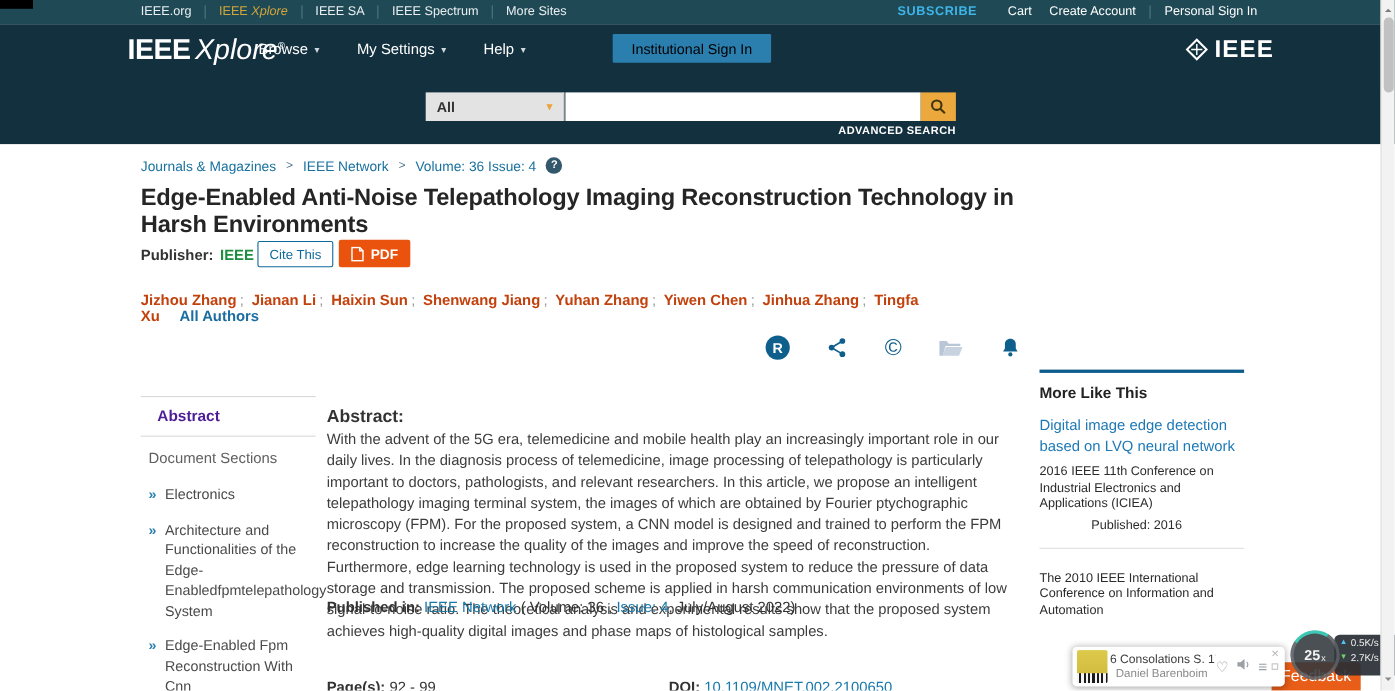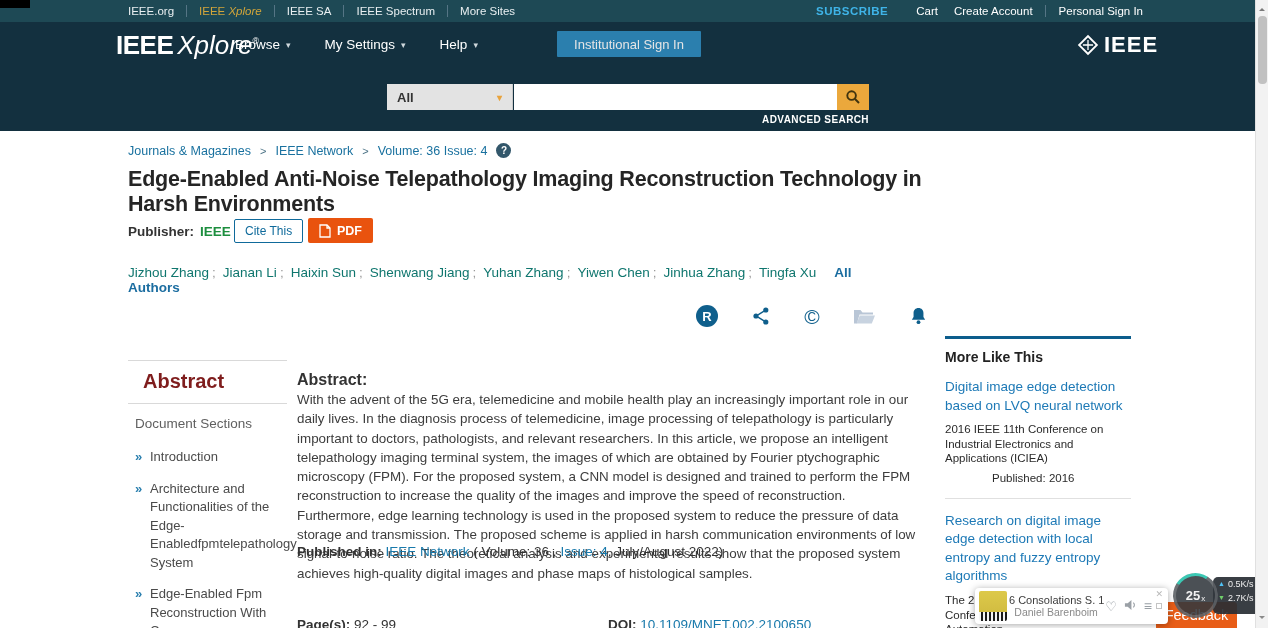--- a/index.html
+++ b/index.html
@@ -23,21 +23,21 @@
 
   
   #header { position:absolute; left:0; top:22px; width:1268px; height:109px; background:#13303f; }
   #logo { position:absolute; left:116px; top:8px; color:#fff; font-size:26px; cursor:pointer; white-space:nowrap; }
   #logo .lg-b { font-weight:bold; letter-spacing:-.5px; }
   #logo .lg-x { font-style:italic; margin-left:4px; }
   #logo .lg-r { font-size:9px; vertical-align:super; }
   #main-nav { position:absolute; left:235px; top:15px; display:flex; gap:34px; color:#fff; font-size:13.5px; }
   .nav-item { display:flex; align-items:center; gap:6px; cursor:pointer; }
   .nav-caret { font-size:9px; color:#cfd8dd; }
-  #inst-signin { position:absolute; left:557px; top:9px; width:144px; height:26px; background:#2b7fae; color:#e5e5e5; font-size:13px; border:none; border-radius:1px; display:flex; align-items:center; justify-content:center; cursor:pointer; }
+  #inst-signin { position:absolute; left:557px; top:9px; width:144px; height:26px; background:#2b7fae; color:#000000; font-size:13px; border:none; border-radius:1px; display:flex; align-items:center; justify-content:center; cursor:pointer; }
   #brand-right { position:absolute; left:1076px; top:10px; display:flex; align-items:center; gap:4px; color:#fff; }
   #brand-right .br-txt { font-weight:bold; font-size:22px; letter-spacing:1px; }
 
   #search-select { position:absolute; left:387px; top:62px; width:126px; height:26px; background:#e3e3e3; border-right:1px solid #c9c9c9; color:#333; font-size:13px; font-weight:bold; display:flex; align-items:center; padding:0 10px; cursor:pointer; }
   #search-select .sel-caret { margin-left:auto; color:#e8a33d; font-size:10px; }
   #search-input { position:absolute; left:514px; top:62px; width:323px; height:26px; border:none; background:#fff; padding:0 8px; font-size:13px; }
   #search-btn { position:absolute; left:837px; top:62px; width:32px; height:26px; background:#eba83c; border:none; display:flex; align-items:center; justify-content:center; cursor:pointer; }
   #advanced-search { position:absolute; left:637px; top:92px; width:232px; text-align:right; color:#fff; font-size:10px; font-weight:bold; letter-spacing:.4px; cursor:pointer; }
 
   
@@ -47,33 +47,33 @@
   #bc-help { width:15px; height:15px; border-radius:50%; background:#33576b; color:#fff; font-size:10px; font-weight:bold; display:flex; align-items:center; justify-content:center; cursor:pointer; }
 
   
   #doc-title { position:absolute; left:128px; top:167px; width:798px; font-size:21.5px; font-weight:bold; color:#252525; line-height:25px; letter-spacing:-.2px; }
   #pub-row { position:absolute; left:128px; top:224px; font-size:13.5px; color:#333; }
   #pub-row .pub-label { font-weight:bold; }
   #pub-name { color:#1d8e3f; font-weight:bold; margin-left:6px; }
   #cite-btn { position:absolute; left:234px; top:219px; height:24px; padding:0 10px; background:#fff; border:1px solid #0f6a9b; border-radius:2px; color:#0f6a9b; font-size:12px; display:flex; align-items:center; cursor:pointer; }
   #pdf-btn { position:absolute; left:308px; top:218px; height:25px; padding:0 11px; background:#e9530e; border:none; border-radius:2px; color:#fff; font-size:12.5px; font-weight:bold; display:flex; align-items:center; gap:6px; cursor:pointer; }
   #authors { position:absolute; left:128px; top:265px; width:740px; font-size:13.5px; }
-  .author { color:#0f766e; cursor:pointer; }
+  .author { color:#c2410c; cursor:pointer;font-weight:bold; }
   .auth-sep { color:#9a9a9a; margin:0 7px 0 3px; }
   #all-authors { color:#1b6da0; font-weight:bold; margin-left:18px; cursor:pointer; }
 
   
   #action-icons { position:absolute; left:696px; top:305px; width:232px; display:flex; justify-content:space-between; align-items:center; }
   .act { cursor:pointer; display:flex; align-items:center; justify-content:center; }
   #icon-r { width:22px; height:22px; border-radius:50%; background:#0f5f8c; color:#fff; font-size:13px; font-weight:bold; }
   #icon-copy { color:#0f5f8c; font-size:21px; line-height:21px; }
 
   
   #side { position:absolute; left:128px; top:360px; width:159px; }
-  #side-abstract { border-top:1px solid #d9d9d9; border-bottom:1px solid #d9d9d9; padding:9px 0 10px 15px; font-size:20px; font-weight:bold; color:#7f1d1d; cursor:pointer; }
+  #side-abstract { border-top:1px solid #d9d9d9; border-bottom:1px solid #d9d9d9; padding:9px 0 10px 15px; font-size:14px; font-weight:bold; color:#4c1d95; cursor:pointer; }
   #side-label { margin:12px 0 0 7px; color:#606060; font-size:13.5px; }
   #side-list { margin:17px 0 0 7px; }
   .side-item { position:relative; padding-left:15px; margin-bottom:13px; font-size:13px; color:#4a4a4a; line-height:18.5px; cursor:pointer; }
   .side-chev { position:absolute; left:0; top:0; color:#2a7fae; font-weight:bold; }
 
   
   #abs-head { position:absolute; left:297px; top:371px; font-size:16px; font-weight:bold; color:#333; }
   #abs-text { position:absolute; left:297px; top:390px; width:629px; font-size:13.4px; color:#3d3d3d; line-height:19.3px; }
   #published { position:absolute; left:297px; top:544px; font-size:13.5px; color:#333; }
   #published .pubin-label { font-weight:bold; }
@@ -239,21 +239,21 @@
           <path d="M10 2c-3.2 0-5.2 2.4-5.2 5.2v4.2L3 14.3h14l-1.8-2.9V7.2C15.2 4.4 13.2 2 10 2z" fill="#0f5f8c"></path>
           <circle cx="10" cy="17" r="2" fill="#0f5f8c"></circle>
         </svg>
     </span>
   </div>
 
   <div id="side">
     <div id="side-abstract">Abstract</div>
     <div id="side-label">Document Sections</div>
     <div id="side-list">
-      <div class="side-item"><span class="side-chev">»</span><span>Introduction</span></div>
+      <div class="side-item"><span class="side-chev">»</span><span>Electronics</span></div>
       <div class="side-item"><span class="side-chev">»</span><span>Architecture and Functionalities of the Edge-Enabledfpmtelepathology System</span></div>
       <div class="side-item"><span class="side-chev">»</span><span>Edge-Enabled Fpm Reconstruction With Cnn</span></div>
 
     </div>
   </div>
 
   <div id="abs-head">Abstract:</div>
   <div id="abs-text">With the advent of the 5G era, telemedicine and mobile health play an increasingly important role in our daily lives. In the diagnosis process of telemedicine, image processing of telepathology is particularly important to doctors, pathologists, and relevant researchers. In this article, we propose an intelligent telepathology imaging terminal system, the images of which are obtained by Fourier ptychographic microscopy (FPM). For the proposed system, a CNN model is designed and trained to perform the FPM reconstruction to increase the quality of the images and improve the speed of reconstruction. Furthermore, edge learning technology is used in the proposed system to reduce the pressure of data storage and transmission. The proposed scheme is applied in harsh communication environments of low signal-to-noise ratio. The theoretical analysis and experimental results show that the proposed system achieves high-quality digital images and phase maps of histological samples.</div>
 
   <div id="published">
@@ -273,21 +273,20 @@
   </div>
 
   <div id="mlt">
     <div id="mlt-head">More Like This</div>
     <div class="mlt-item">
       <div class="mlt-title">Digital image edge detection based on LVQ neural network</div>
       <div class="mlt-venue">2016 IEEE 11th Conference on Industrial Electronics and Applications (ICIEA)</div>
       <div class="mlt-pub">Published: 2016</div>
     </div>
     <div class="mlt-item">
-      <div class="mlt-title">Research on digital image edge detection with local entropy and fuzzy entropy algorithms</div>
       <div class="mlt-venue">The 2010 IEEE International Conference on Information and Automation</div>
 
     </div>
 
   </div>
 
   <div id="player">
     <div id="player-thumb"></div>
     <div id="player-info">
       <div id="player-track">6 Consolations S. 172</div>

